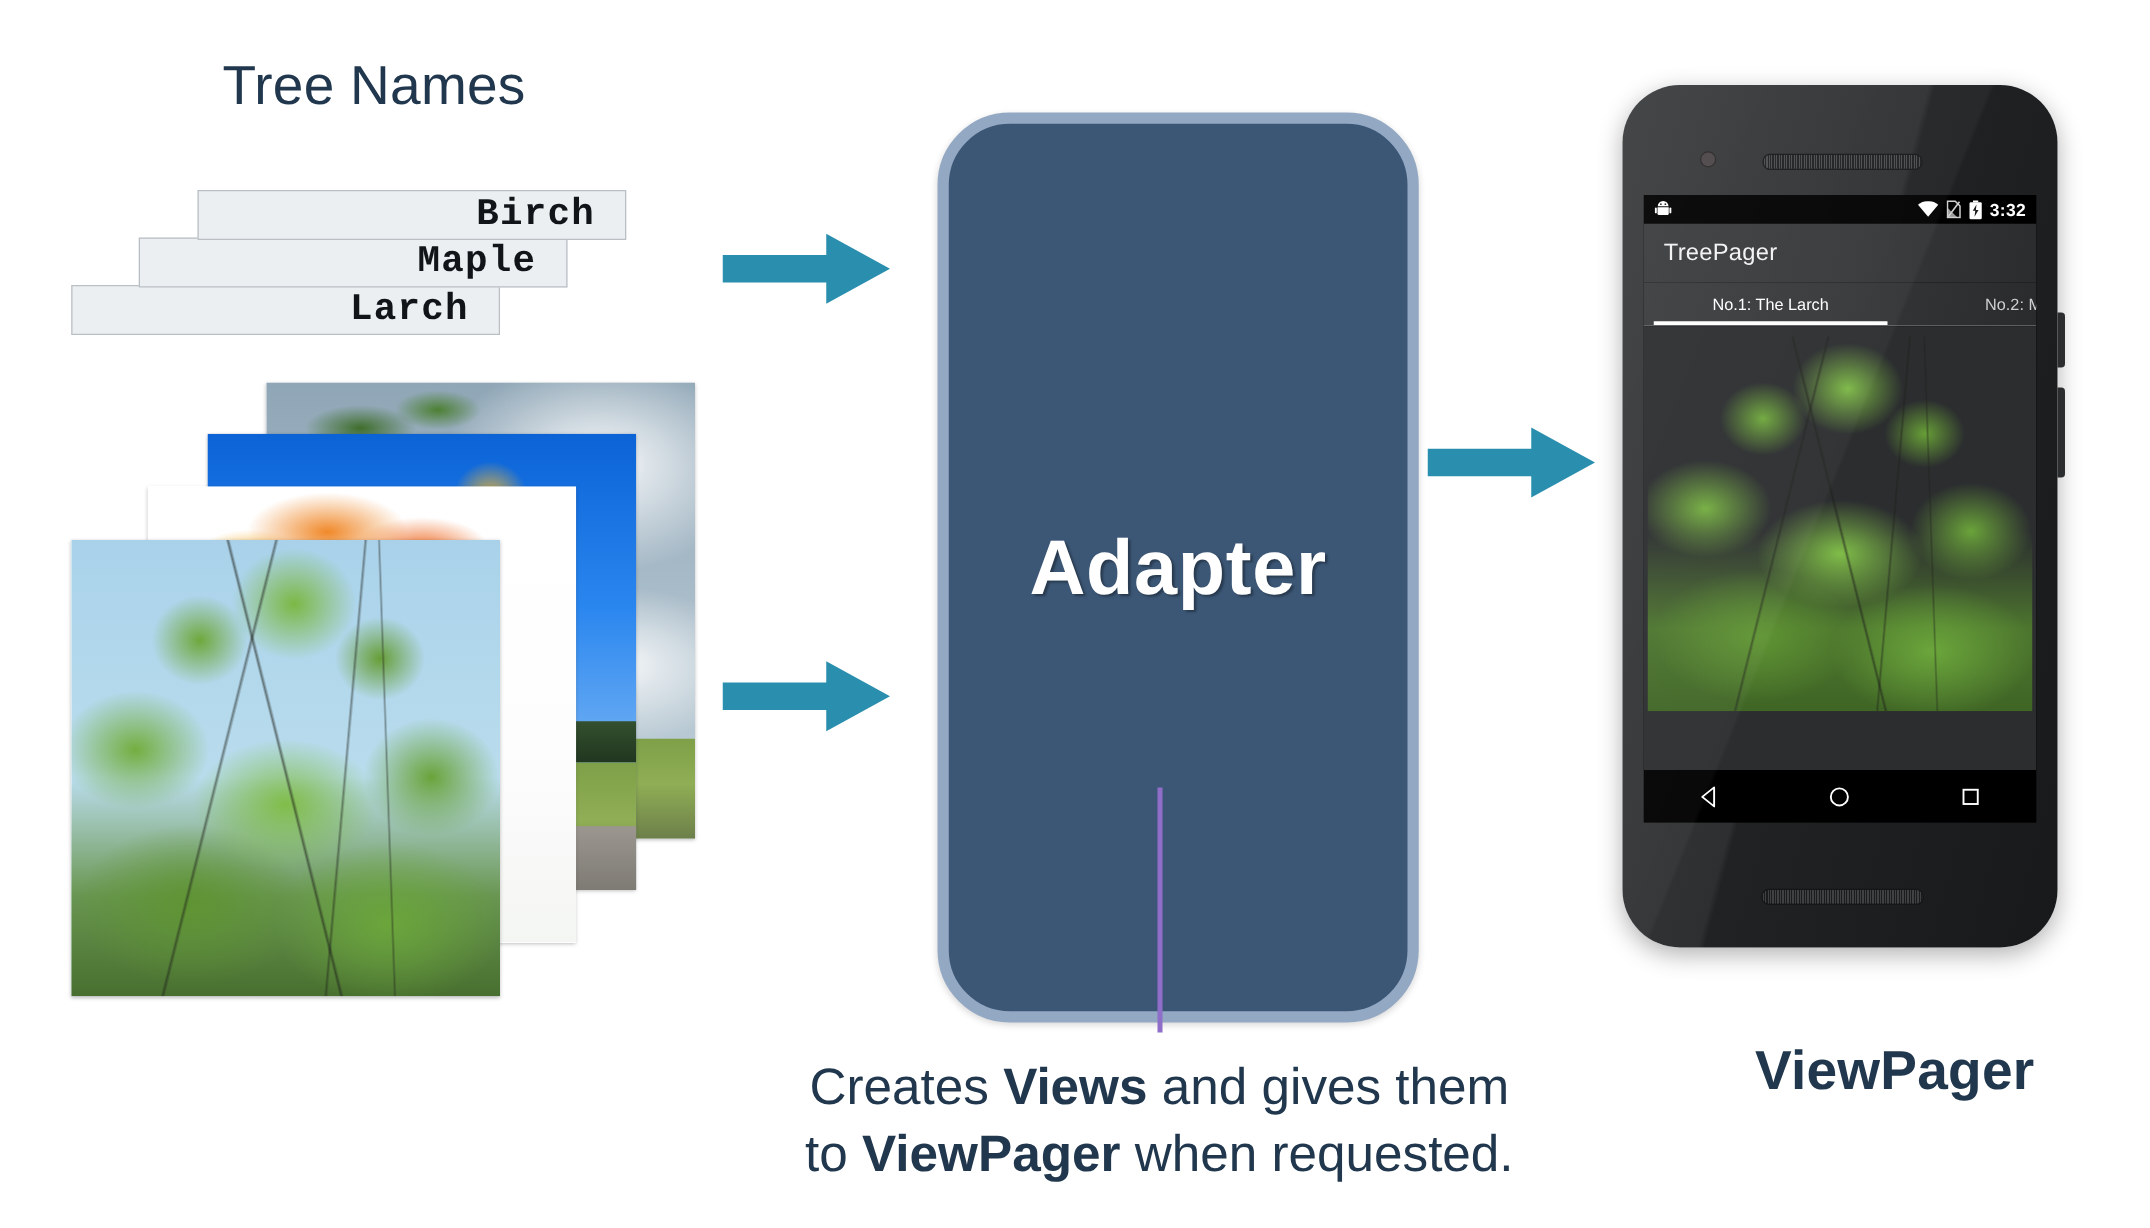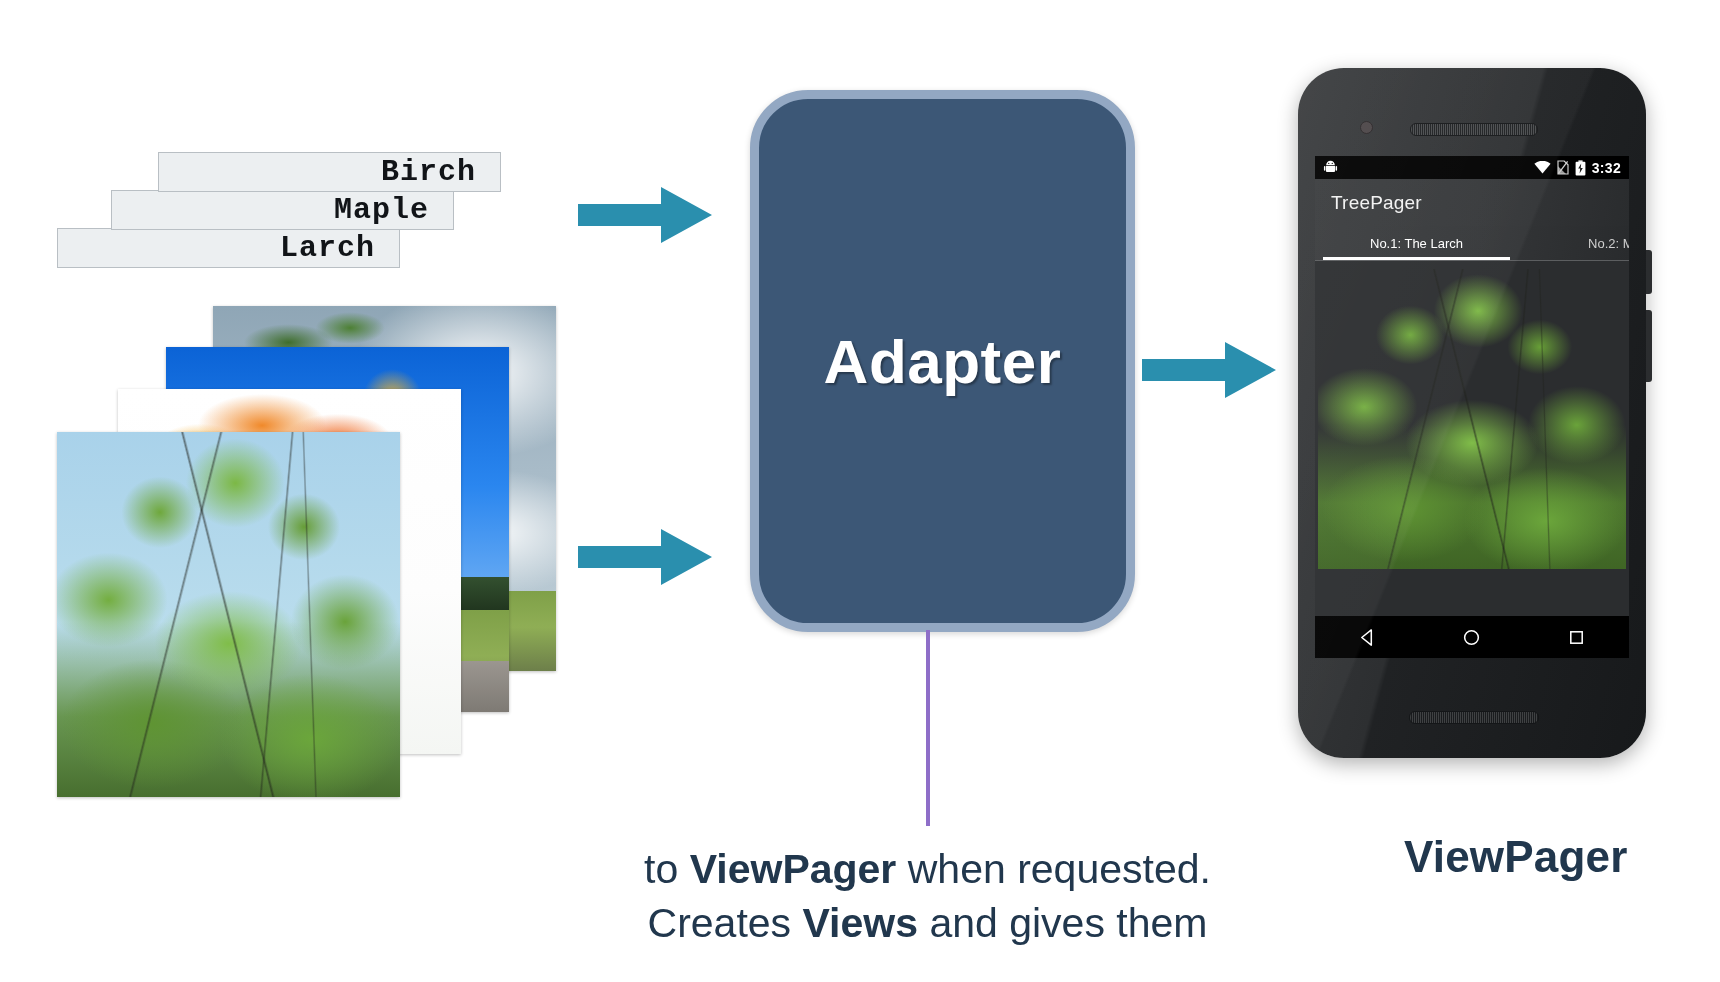--- a/index.html
+++ b/index.html
@@ -332,20 +332,21 @@
     align-items: center;
     justify-content: space-around;
   }
   .nav-btn { display: flex; align-items: center; justify-content: center; }
 </style>
 </head>
 <body>
 
 <div id="canvas">
 
+  <div class="heading" style="left:178px; top:44px;">Tree Names</div>
 
   <div class="name-card" style="left:158px; top:152px; width:343px; height:40px; z-index:3;">
     <span>Birch</span>
   </div>
   <div class="name-card" style="left:111px; top:190px; width:343px; height:40px; z-index:2;">
     <span>Maple</span>
   </div>
   <div class="name-card" style="left:57px; top:228px; width:343px; height:40px; z-index:1;">
     <span>Larch</span>
   </div>
@@ -381,35 +382,35 @@
       <path d="M0 19 L83 19 L83 2 L134 30 L83 58 L83 41 L0 41 Z" fill="#2a8fae"></path>
     </svg>
   </div>
 
   <div class="arrow" style="left:578px; top:527px; width:135px; height:60px;">
     <svg width="135" height="60" viewBox="0 0 135 60">
       <path d="M0 19 L83 19 L83 2 L134 30 L83 58 L83 41 L0 41 Z" fill="#2a8fae"></path>
     </svg>
   </div>
 
-  <div id="adapter-box" style="left:750px; top:90px; width:385px; height:542px;">
+  <div id="adapter-box" style="left:750px; top:90px; width:385px; height:728px;">
     <div id="adapter-label">Adapter</div>
   </div>
 
   <div id="connector" style="left:926px; top:630px; height:196px;"></div>
 
   <div class="arrow" style="left:1142px; top:340px; width:135px; height:60px;">
     <svg width="135" height="60" viewBox="0 0 135 60">
       <path d="M0 19 L83 19 L83 2 L134 30 L83 58 L83 41 L0 41 Z" fill="#2a8fae"></path>
     </svg>
   </div>
 
   <div id="caption" style="left:600px; top:842px; width:655px;">
+    <div><span>Creates </span><b>Views</b><span> and gives them</span></div>
     <div><span>to </span><b>ViewPager</b><span> when requested.</span></div>
-    <div><span>Creates </span><b>Views</b><span> and gives them</span></div>
   </div>
 
   <div id="phone" style="left:1298px; top:68px; width:348px; height:690px;">
 
     <div id="front-camera" style="left:62px; top:53px;"></div>
     <div id="earpiece" style="left:112px; top:55px; width:126px;"></div>
 
     <div id="screen" style="left:17px; top:88px; width:314px; height:502px;">
 
       <div id="status-bar">

